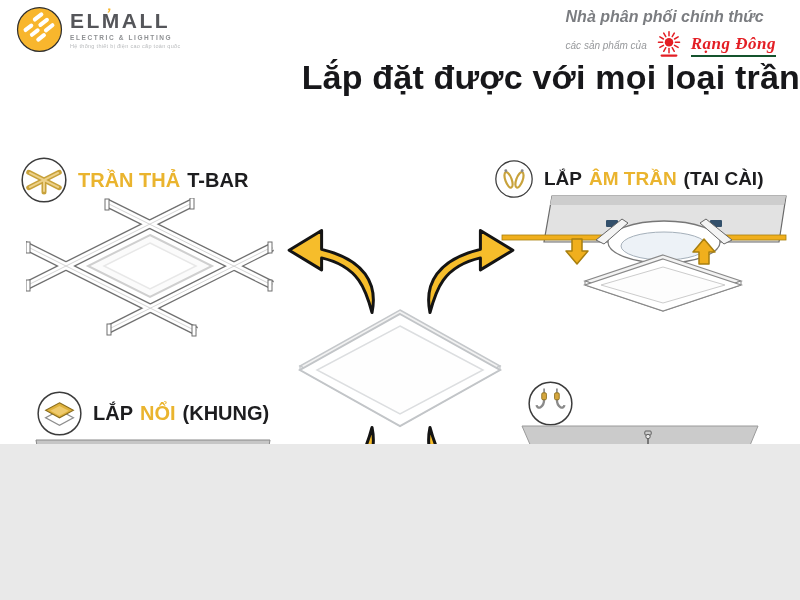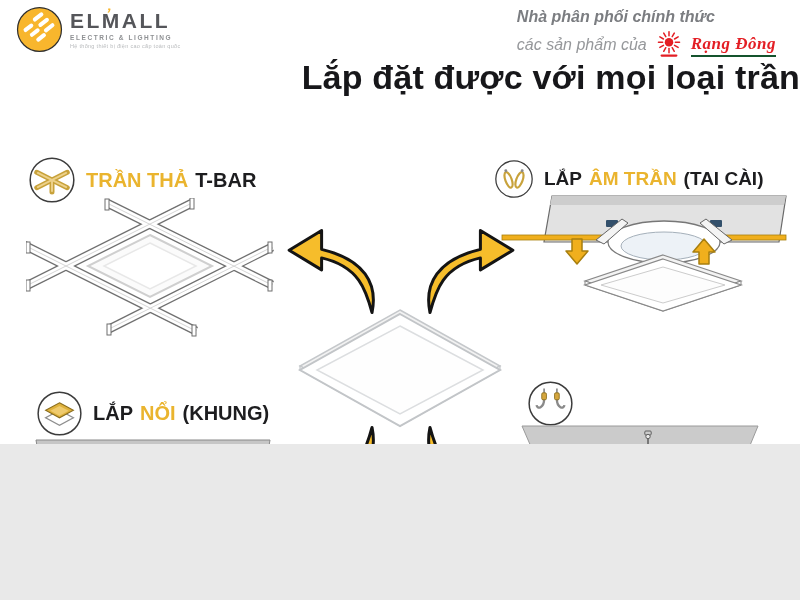--- a/index.html
+++ b/index.html
@@ -12,21 +12,21 @@
   .logo-text{display:flex;flex-direction:column;margin-top:4px;}
   .wordmark{position:relative;font-size:21px;font-weight:bold;color:#55565a;letter-spacing:2.5px;line-height:22px;}
   .wordmark .accent{position:absolute;left:36px;top:-7px;color:#F8B62D;font-size:15px;font-weight:bold;transform:rotate(14deg);}
   .logo-sub{font-size:6.5px;color:#8e9093;letter-spacing:1.6px;margin-top:2px;font-weight:bold;}
   .logo-tag{font-size:5.5px;color:#b9bbbd;letter-spacing:.3px;margin-top:2px;}
 
   
   .dist-block{right:24px;top:8px;text-align:left;}
   .dist-l1{font-size:16px;font-weight:bold;font-style:italic;color:#7b7d81;}
   .dist-row2{display:flex;align-items:center;justify-content:flex-end;gap:6px;margin-top:3px;}
-  .dist-l2{font-size:16px;font-style:italic;color:#96989b;}
+  .dist-l2{font-size:10px;font-style:italic;color:#96989b;}
   .brand-script{font-family:"Liberation Serif","DejaVu Serif",serif;font-size:17px;font-weight:bold;
                 font-style:italic;color:#e31e24;border-bottom:2px solid #14532d;padding-bottom:1px;letter-spacing:.5px;}
 
   
   .title{left:0;right:0;top:54px;text-align:right;font-size:34px;line-height:46px;
          font-weight:bold;color:#17171a;letter-spacing:.2px;}
 
   
   .mlabel{display:flex;align-items:center;gap:10px;white-space:nowrap;
           font-weight:bold;font-size:20px;color:#1d1d1f;}
@@ -89,21 +89,21 @@
             <rect x="8" y="27" width="18" height="2.4" rx="1.2"></rect>
           </g>
         </svg>
       </span>
       <span class="brand-script">Rạng Đông</span>
     </div>
   </div>
 
   <div class="abs title">Lắp đặt được với mọi loại trần</div>
 
-  <div class="abs mlabel" style="left:28px;top:156px;">
+  <div class="abs mlabel" style="left:20px;top:156px;">
     <span class="m-icon">
       <svg width="48" height="48" viewBox="0 0 44 44">
         <circle cx="22" cy="22" r="20" fill="#fff" stroke="#3c3c3c" stroke-width="1.4"></circle>
         <g stroke-linecap="round">
           <line x1="8" y1="15" x2="36" y2="29" stroke="#C8A23B" stroke-width="4.6"></line>
           <line x1="8" y1="29" x2="36" y2="15" stroke="#C8A23B" stroke-width="4.6"></line>
           <line x1="22" y1="22" x2="22" y2="33" stroke="#C8A23B" stroke-width="4.6"></line>
           <line x1="9" y1="15.5" x2="35" y2="28.5" stroke="#EDD18A" stroke-width="1.8"></line>
           <line x1="9" y1="28.5" x2="35" y2="15.5" stroke="#EDD18A" stroke-width="1.8"></line>
           <line x1="22" y1="23" x2="22" y2="32" stroke="#EDD18A" stroke-width="1.8"></line>

